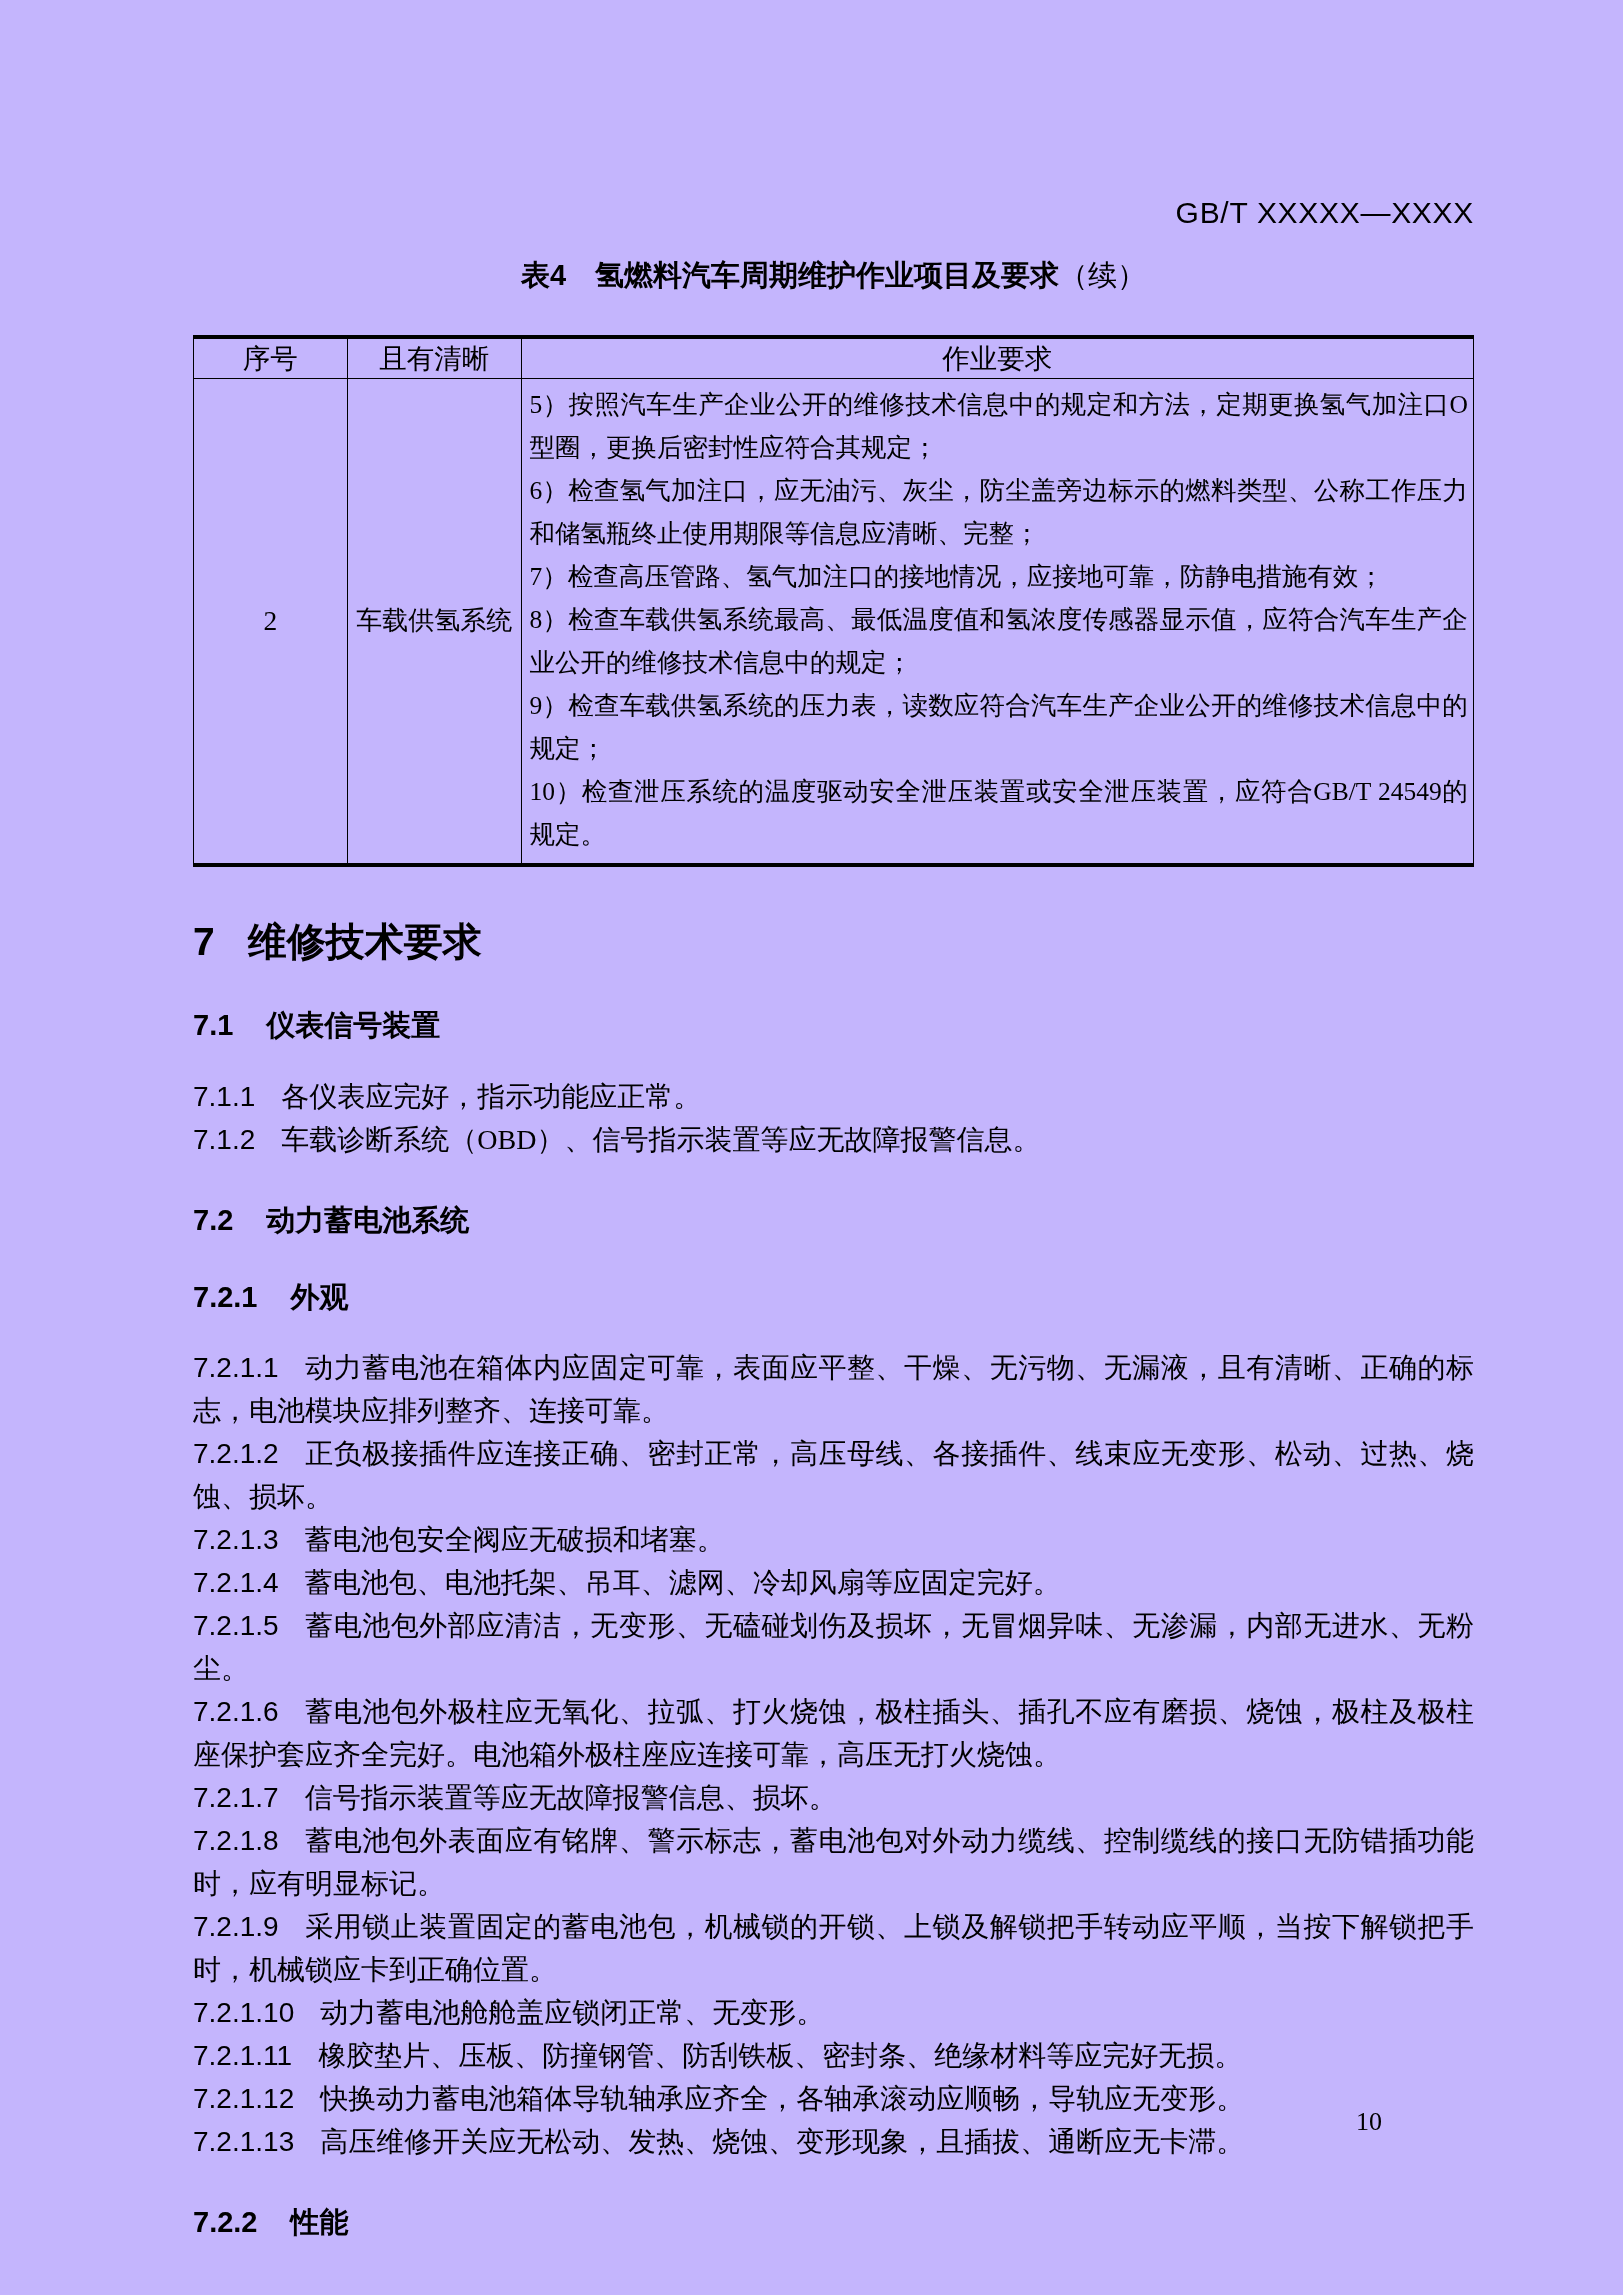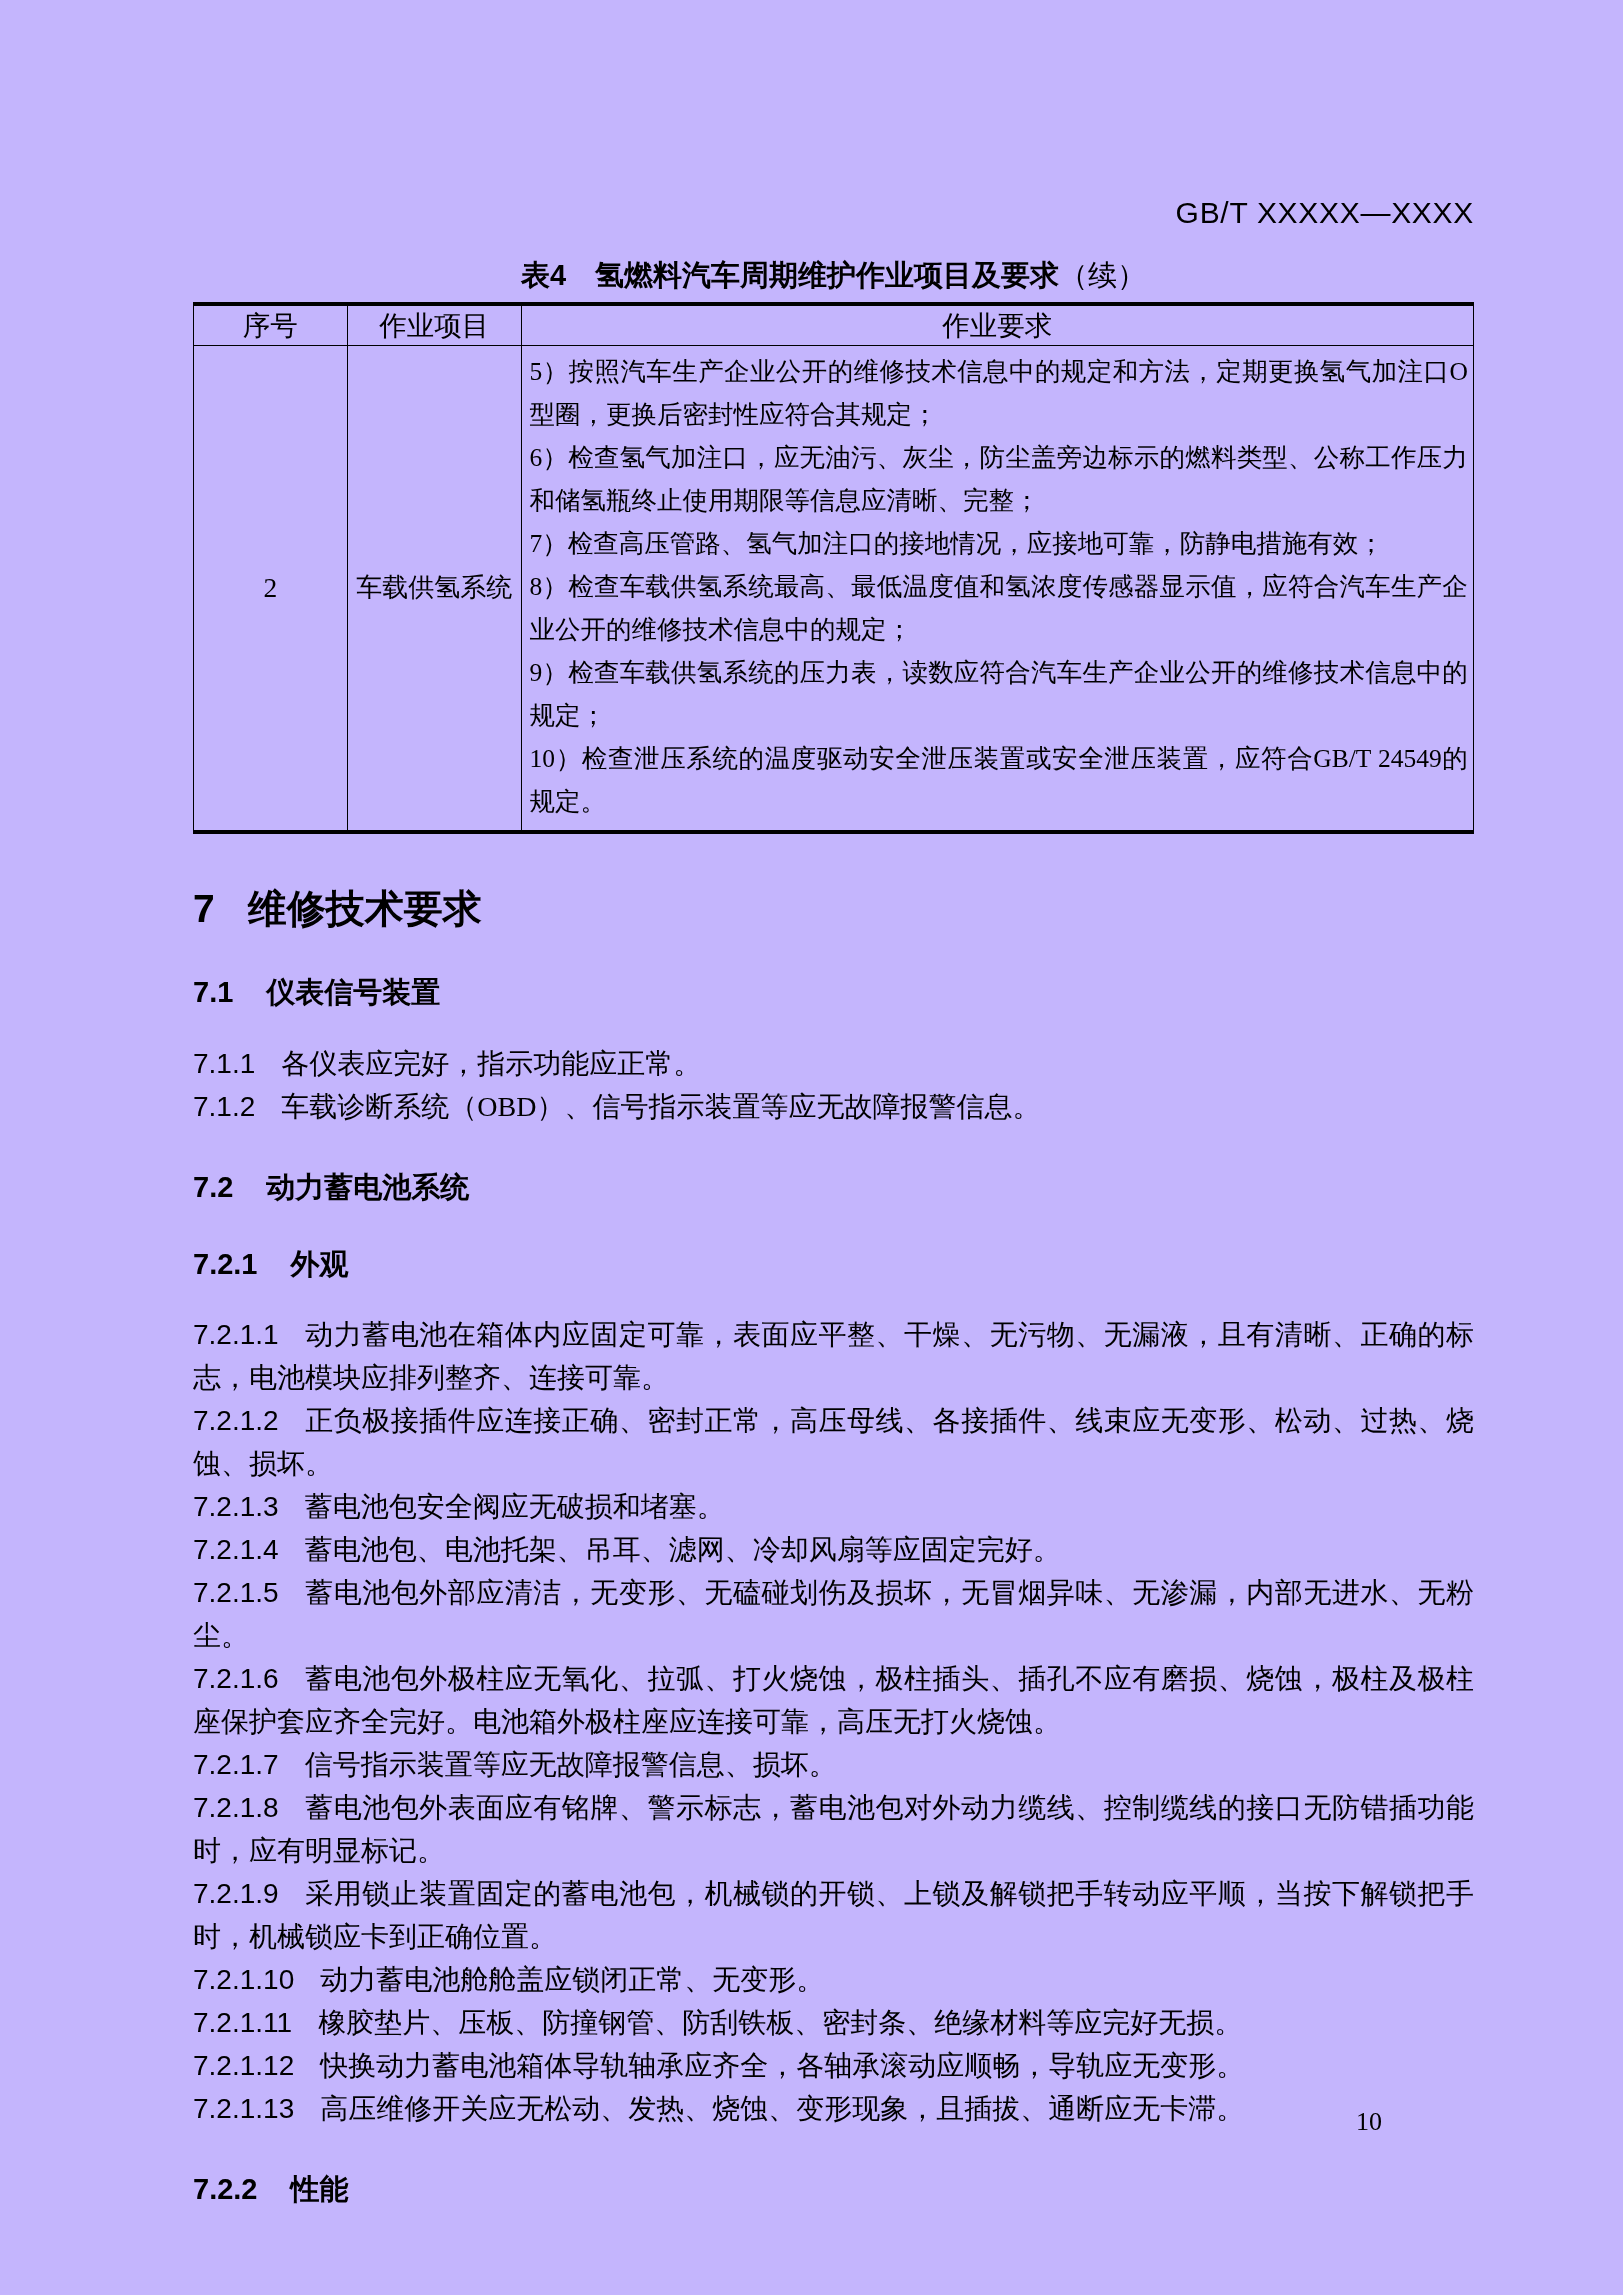--- a/index.html
+++ b/index.html
@@ -35,21 +35,21 @@
   }
   .tt-main{
     font-family:"Liberation Sans","DejaVu Sans",sans-serif;
     font-weight:bold;
   }
   .tt-cont{
     font-family:"Liberation Serif","DejaVu Serif",serif;
     font-weight:normal;
   }
   table.gb-table{
-    margin-top:9px;
+    margin-top:42px;
     width:100%;
     border-collapse:collapse;
     border-top:4.6px solid #000;
     border-bottom:4.6px solid #000;
     padding-left:39px;
   }
   table.gb-table th, table.gb-table td{
     border:1.3px solid #000;
     box-sizing:border-box;
   }
@@ -134,21 +134,21 @@
     <div class="doc-header">GB/T XXXXX—XXXX</div>
 
     <div class="table-title">
       <span class="tt-main">表4　氢燃料汽车周期维护作业项目及要求</span><span class="tt-cont">（续）</span>
     </div>
 
     <table class="gb-table">
       <thead>
         <tr>
           <th class="col-seq">序号</th>
-          <th class="col-item">作业项目</th>
+          <th class="col-item">且有清晰</th>
           <th class="col-req">作业要求</th>
         </tr>
       </thead>
       <tbody>
         <tr>
           <td class="cell-seq">2</td>
           <td class="cell-item">车载供氢系统</td>
           <td class="cell-req">
               <p class="req">5）按照汽车生产企业公开的维修技术信息中的规定和方法，定期更换氢气加注口O型圈，更换后密封性应符合其规定；</p>
               <p class="req">6）检查氢气加注口，应无油污、灰尘，防尘盖旁边标示的燃料类型、公称工作压力和储氢瓶终止使用期限等信息应清晰、完整；</p>

